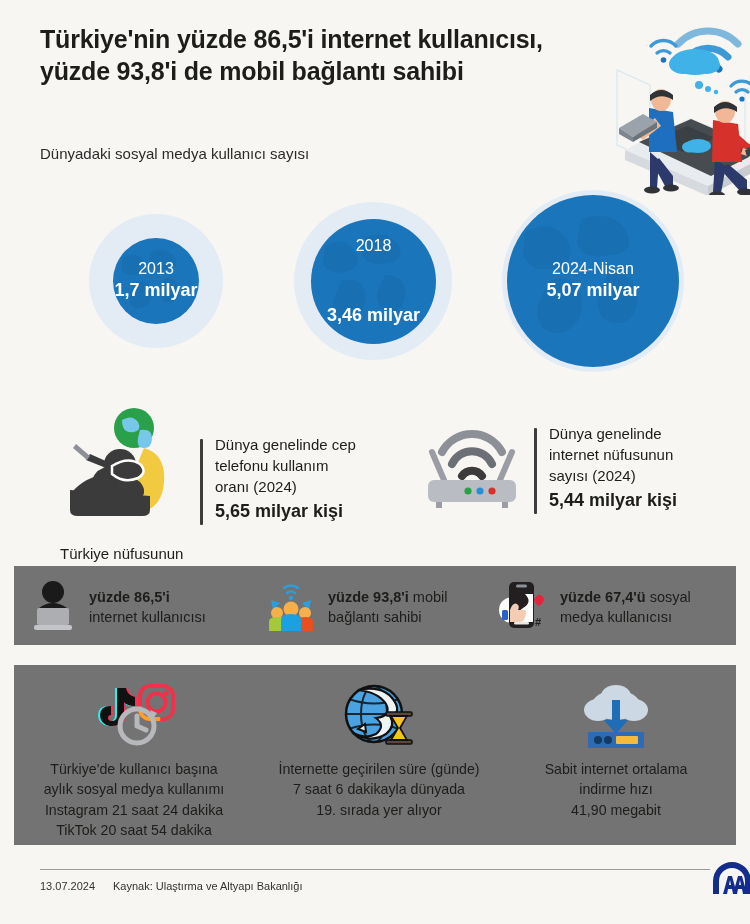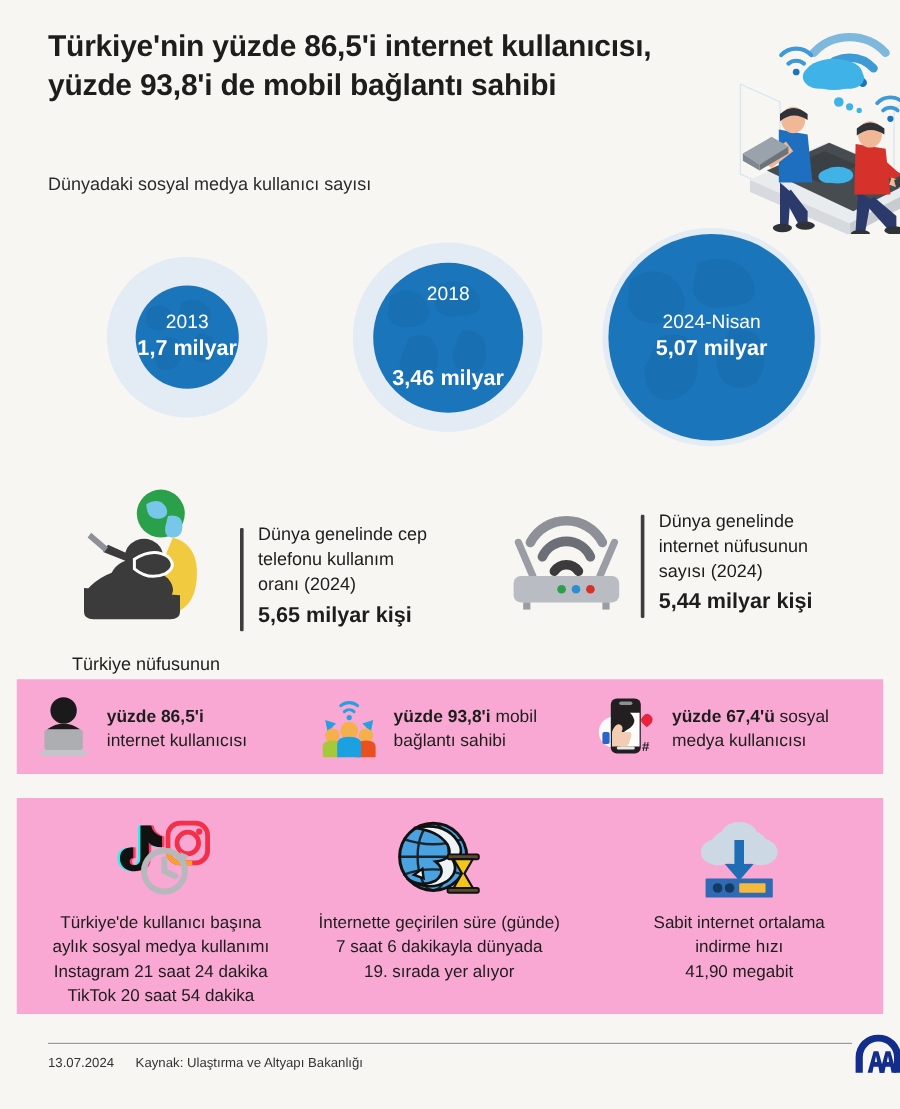--- a/index.html
+++ b/index.html
@@ -44,21 +44,21 @@
   
   .midstats{position:absolute;left:0;top:396px;width:750px;height:140px;}
   .ms{position:absolute;display:flex;align-items:flex-end;}
   .ms .ico{flex:0 0 auto;}
   .ms .bar{width:3px;background:#3d3d3d;margin:4px 12px 0 10px;border-radius:1px;}
   .ms .txt{font-size:15px;line-height:1.42;color:#1d1d1b;padding-top:2px;}
   .ms .txt .big{font-size:18px;font-weight:bold;display:block;margin-top:2px;}
 
   
   .nuf-label{position:absolute;left:60px;top:545px;font-size:15px;color:#1d1d1b;font-weight:500;}
-  .band{position:absolute;left:14px;width:722px;background:#f9a8d4;}
+  .band{position:absolute;left:14px;width:722px;background:#737373;}
   .band1{top:566px;height:79px;}
   .band2{top:665px;height:180px;}
   .b1item{position:absolute;display:flex;align-items:center;gap:11px;}
   .b1item .t{font-size:14.5px;line-height:1.38;color:#1d1d1b;}
   .b1item .t b{font-weight:bold;}
 
   
   .col{position:absolute;top:12px;width:240px;text-align:center;}
   .col .icon-wrap{height:78px;display:flex;align-items:center;justify-content:center;}
   .col .lines{margin-top:4px;font-size:14.2px;line-height:1.43;color:#1d1d1b;}
@@ -361,21 +361,21 @@
         </svg>
       </div>
       <div class="lines">
         <div>Türkiye'de kullanıcı başına</div>
         <div>aylık sosyal medya kullanımı</div>
         <div class="b">Instagram 21 saat 24 dakika</div>
         <div class="b">TikTok 20 saat 54 dakika</div>
       </div>
     </div>
 
-    <div class="col" style="left:232px;">
+    <div class="col" style="left:245px;">
       <div class="icon-wrap">
         <svg width="86" height="72" viewBox="0 0 86 72">
           <circle cx="38" cy="34" r="28" fill="#4aa3e0" stroke="#111" stroke-width="2.5"></circle>
           <g stroke="#111" stroke-width="2" fill="none" opacity=".85">
             <ellipse cx="38" cy="34" rx="13" ry="28"></ellipse>
             <line x1="10" y1="34" x2="66" y2="34"></line>
             <path d="M13 19 q25 9 50 0"></path>
             <path d="M13 49 q25 -9 50 0"></path>
           </g>
           <path d="M22 10 q28 -6 38 14 q4 10 -6 12 q6 10 -4 18 q-16 10 -34 -2 q12 8 24 2 q10 -8 0 -16 q16 -2 10 -14 q-8 -12 -28 -14 z" fill="#eef3f6" stroke="#111" stroke-width="2.2"></path>

